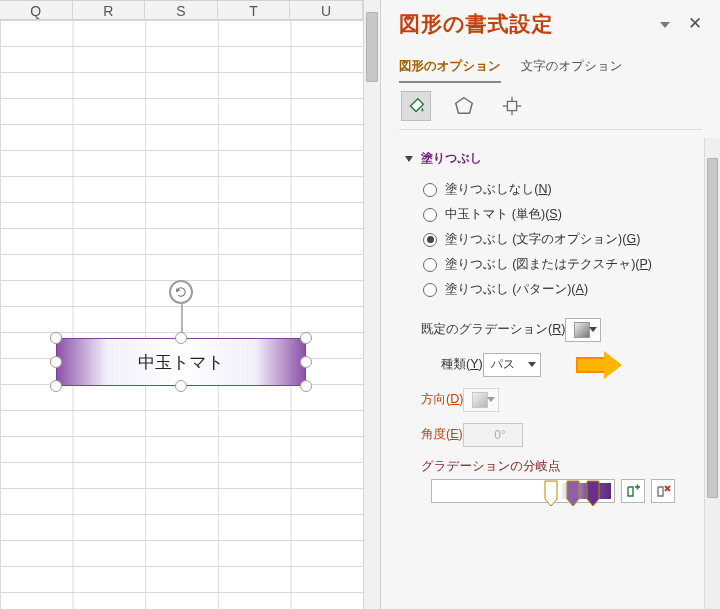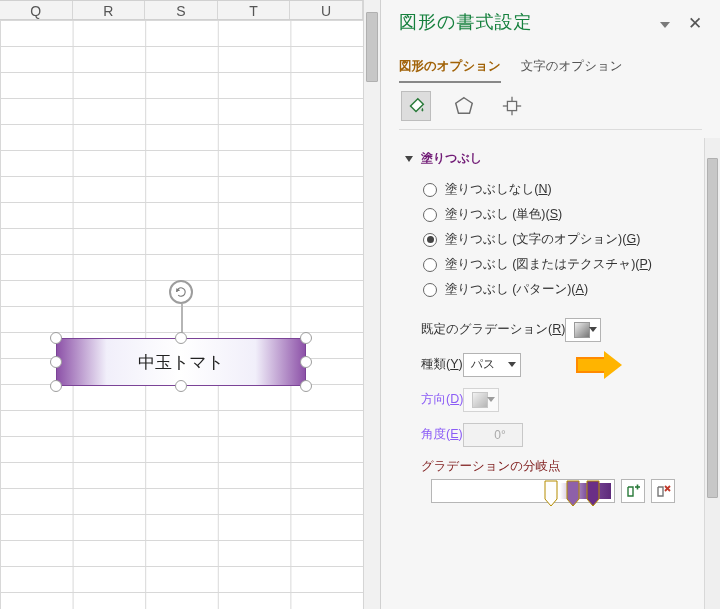--- a/index.html
+++ b/index.html
@@ -47,21 +47,21 @@
     font-size:17px;font-family:"Meiryo";color:#222;}
   .hdl{position:absolute;width:12px;height:12px;background:#fff;border:1.5px solid #9e9e9e;border-radius:50%;}
   .hdl.tl{left:0;top:52px;}    .hdl.tm{left:125px;top:52px;}   .hdl.tr{left:250px;top:52px;}
   .hdl.ml{left:0;top:76px;}    .hdl.mr{left:250px;top:76px;}
   .hdl.bl{left:0;top:100px;}   .hdl.bm{left:125px;top:100px;}  .hdl.br{left:250px;top:100px;}
 
   
   .pane{position:absolute;left:380px;top:0;right:0;bottom:0;
     background:#f6f6f6;border-left:1px solid #d0d0d0;}
   .pane-head{height:55px;padding:10px 14px 0 18px;position:relative;}
-  .pane-title{color:#15803d;font-size:18px;font-weight:400;letter-spacing:1px;}
+  .pane-title{color:#c2410c;font-size:21px;font-weight:700;letter-spacing:1px;}
   .pane-head .down{position:absolute;right:50px;top:22px;width:0;height:0;
     border-left:5px solid transparent;border-right:5px solid transparent;
     border-top:6px solid #7a7a7a;}
   .pane-head .close{position:absolute;right:16px;top:14px;width:18px;height:18px;
     display:flex;align-items:center;justify-content:center;font-size:17px;color:#555;}
 
   
   .tabs{display:flex;gap:20px;padding:0 18px;height:28px;align-items:flex-end;font-size:12.5px;}
   .tabs span{color:#555;padding-bottom:6px;border-bottom:2px solid transparent;}
   .tabs span.active{font-weight:700;color:#a16207;border-bottom-color:#888;}
@@ -93,21 +93,21 @@
   .radio{display:flex;align-items:center;gap:8px;padding:4px 0;color:#333;font-size:12.5px;}
   .r-outline{width:14px;height:14px;border-radius:50%;border:1.4px solid #666;
     display:flex;align-items:center;justify-content:center;background:#fff;}
   .radio.selected .r-outline::after{content:"";width:7px;height:7px;border-radius:50%;background:#444;}
   .radio .u{text-decoration:underline;}
 
   
   .props{padding:2px 4px 0 26px;}
   .prow{display:flex;align-items:center;height:35px;}
   .prow .label{color:#333;font-size:12.5px;}
-  .prow .label.disabled{color:#8b5cf6;}
+  .prow .label.disabled{color:#c2410c;}
   .prow .ctrl{display:flex;align-items:center;gap:6px;}
   .dd-btn{width:36px;height:24px;border:1px solid #b3b3b3;background:#fff;display:flex;
     align-items:center;justify-content:center;position:relative;}
   .dd-btn .sw{width:16px;height:16px;background:linear-gradient(135deg,#eee,#777);border:1px solid #999;margin-right:2px;}
   .dd-btn .sw.hatch{background:repeating-linear-gradient(45deg,#777 0 2px,#fff 2px 4px);}
   .dd-btn .car{width:0;height:0;border-left:4px solid transparent;border-right:4px solid transparent;border-top:5px solid #444;position:absolute;right:3px;}
   .dd-btn.disabled{opacity:.5;}
   .txtdd{width:58px;height:24px;border:1px solid #b3b3b3;background:#fff;display:flex;align-items:center;
     justify-content:space-between;padding:0 4px 0 7px;font-size:12px;}
   .txtdd .car{width:0;height:0;border-left:4px solid transparent;border-right:4px solid transparent;border-top:5px solid #444;}
@@ -224,21 +224,21 @@
       <span>塗りつぶし</span>
     </div>
 
     <div class="radio-list">
       <label class="radio">
         <span class="r-outline"></span>
         <span><span>塗りつぶしなし</span>(<span class="u">N</span>)</span>
       </label>
       <label class="radio">
         <span class="r-outline"></span>
-        <span><span>塗りつぶし (単色)</span>(<span class="u">S</span>)</span>
+        <span><span>中玉トマト (単色)</span>(<span class="u">S</span>)</span>
       </label>
       <label class="radio selected">
         <span class="r-outline"></span>
         <span><span>塗りつぶし (文字のオプション)</span>(<span class="u">G</span>)</span>
       </label>
       <label class="radio">
         <span class="r-outline"></span>
         <span><span>塗りつぶし (図またはテクスチャ)</span>(<span class="u">P</span>)</span>
       </label>
       <label class="radio">
@@ -253,21 +253,21 @@
           <span>既定のグラデーション</span>(<span class="u">R</span>)
         </span>
         <span class="ctrl">
           <span class="dd-btn">
             <span class="sw"></span>
               <span class="car"></span>
           </span>
         </span>
       </div>
 
-      <div class="prow" style="position:relative;">
+      <div class="prow" style="position:relative;margin-left:20px;">
         <span class="label">
           <span>種類</span>(<span class="u">Y</span>)
         </span>
         <div class="arrow" style="right:70px;top:4px;">
           <div class="body"></div>
             <div class="head"></div>
         </div>
         <span class="ctrl">
           <span class="txtdd">
             <span>パス</span>

